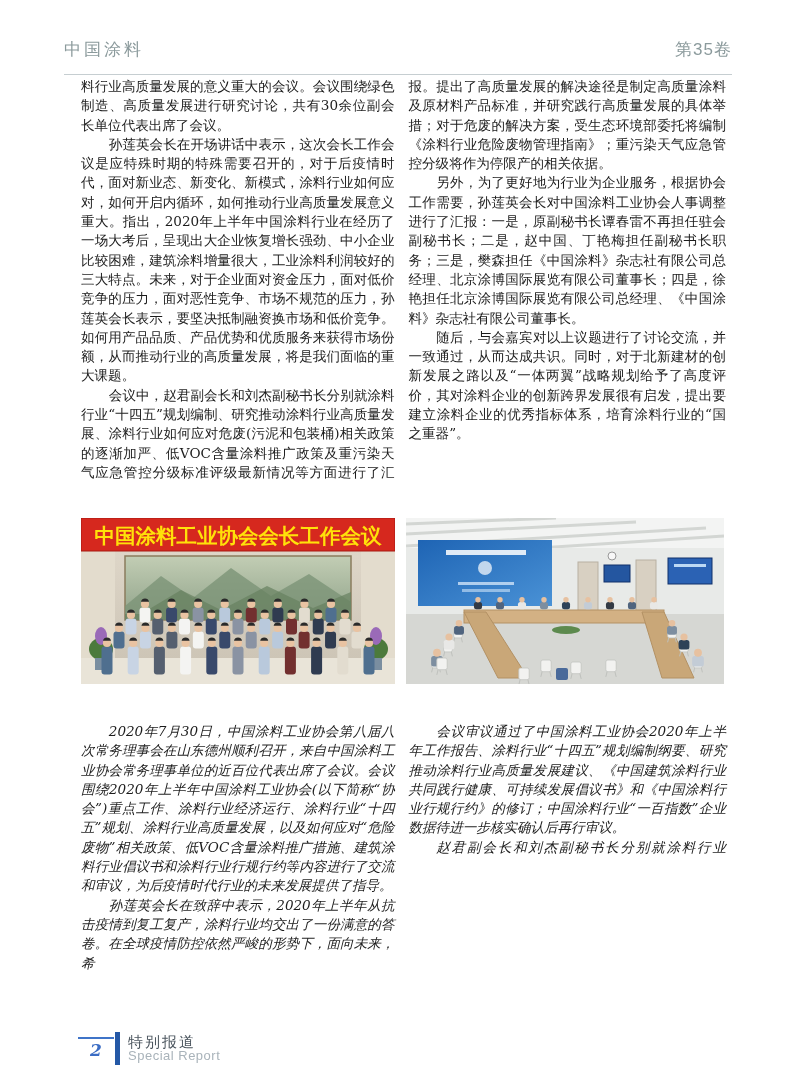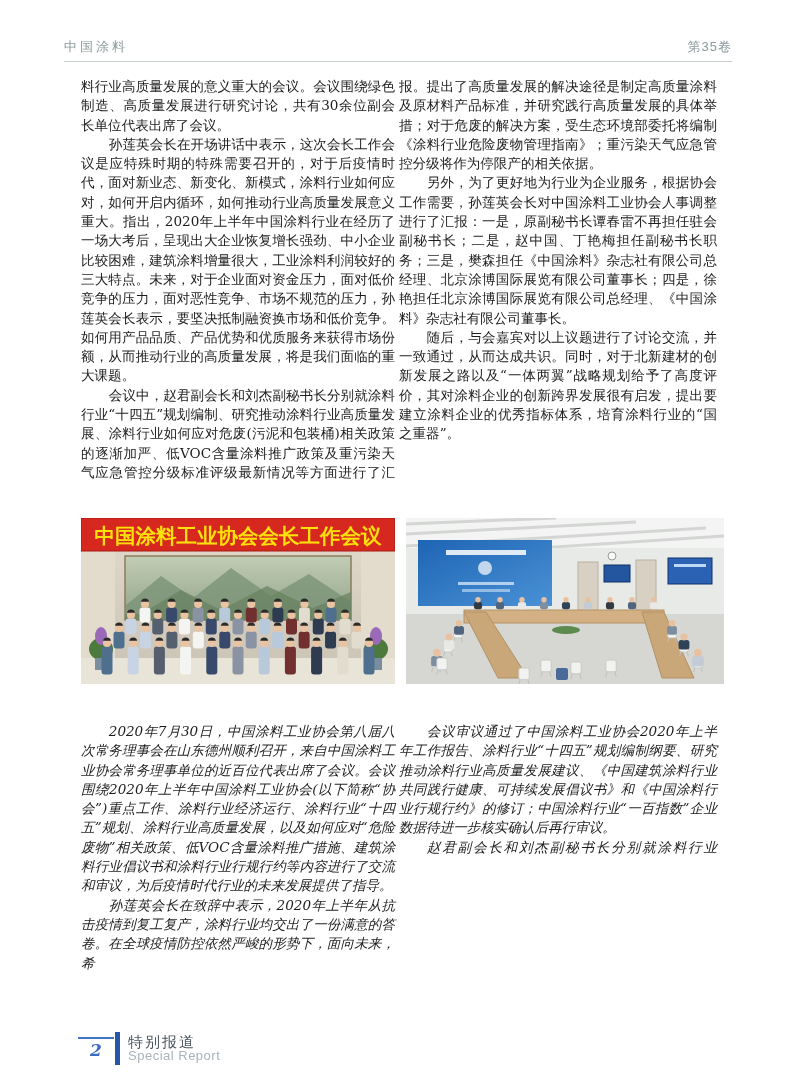--- a/index.html
+++ b/index.html
@@ -1,30 +1,30 @@
 <!DOCTYPE html>
 <html lang="zh"><head>
 <meta charset="utf-8">
 <style>
   html,body{margin:0;padding:0;background:#ffffff;}
   .page{position:relative;width:794px;height:1077px;background:#fff;overflow:hidden;
         font-family:"DejaVu Serif","Liberation Serif",serif;color:#1c1c1c;}
   
   .header{position:absolute;left:64px;right:62px;top:38px;display:flex;justify-content:space-between;
-          align-items:flex-end;padding-bottom:5px;border-bottom:1px solid #c6ced1;
-          font-family:"Liberation Sans","DejaVu Sans",sans-serif;font-size:13px;color:#8b9a9c;}
+          align-items:flex-end;padding-bottom:13px;border-bottom:1px solid #c6ced1;
+          font-family:"Liberation Sans","DejaVu Sans",sans-serif;font-size:17px;color:#8b9a9c;}
   .header .journal{letter-spacing:3px;}
   .header .volume{letter-spacing:1px;}
   
   .cols{position:absolute;left:81px;width:645px;display:flex;gap:4px;}
   .cols.upper{top:77px;}
   .cols.lower{top:722px;font-style:italic;}
   .col{font-size:13.55px;line-height:19.3px;text-align:justify;}
   .col.left{width:314px;}
-  .col.right{width:318px;}
+  .col.right{width:318px;margin-left:10px;}
   .col p{margin:0;}
   .col p.indent{text-indent:2.05em;}
   .col p.cont{text-align-last:justify;}
   
   .figures{position:absolute;top:518px;left:81px;width:645px;display:flex;gap:11px;}
   .fig{display:block;}
   
   .footer{position:absolute;left:78px;top:1030px;display:flex;align-items:flex-start;
           font-family:"Liberation Sans","DejaVu Sans",sans-serif;}
   .page-num-box{width:36px;border-top:2px solid #3f74c8;text-align:center;margin-top:7px;padding-top:1px;}

